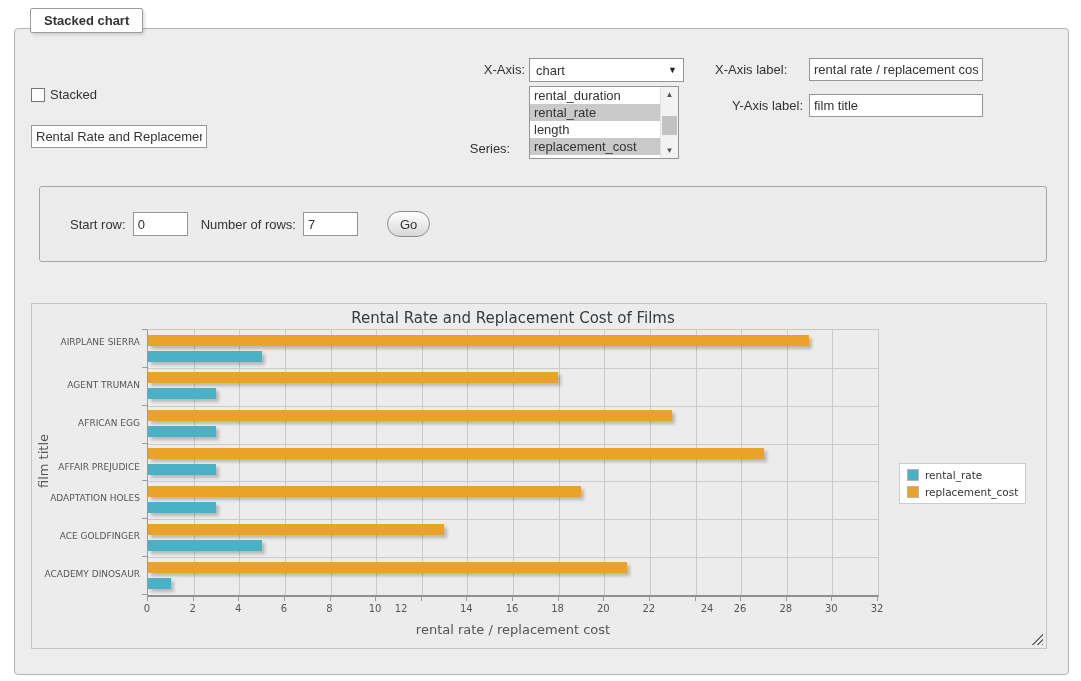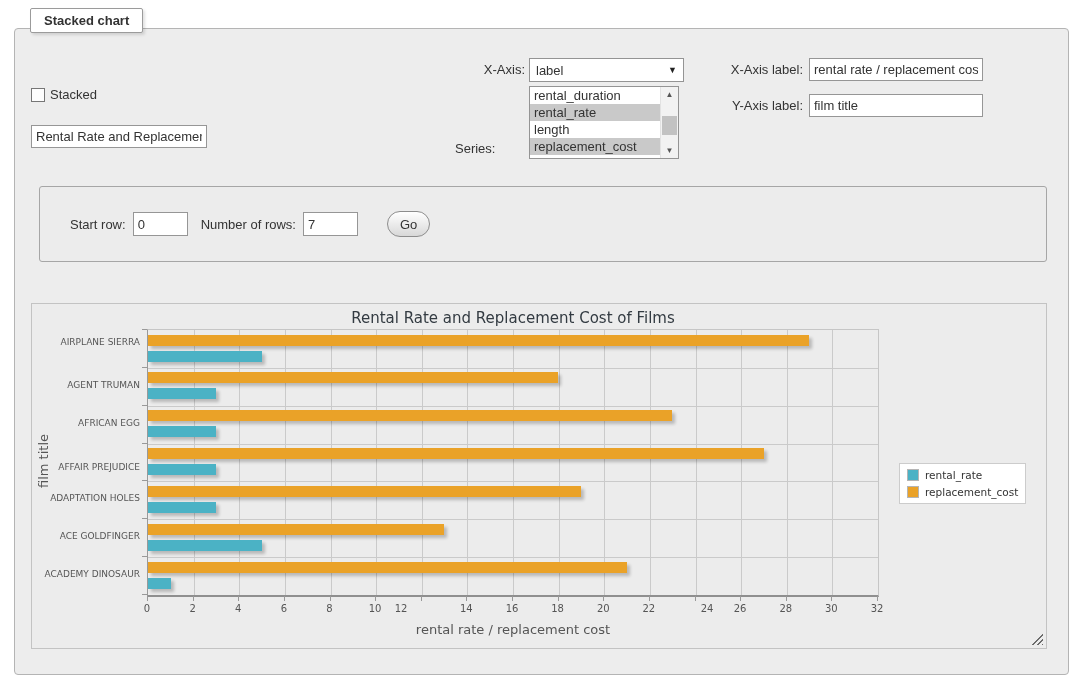--- a/index.html
+++ b/index.html
@@ -24,38 +24,38 @@
   .radio.checked::after { content:''; width:6px; height:6px; border-radius:50%; background:#3b3b3b; }
 
   .stacked-row { position:absolute; left:16px; top:58px; display:flex; align-items:center; gap:5px; }
   .checkbox { width:12px; height:12px; border:1px solid #767676; background:#fdfdfd; display:inline-block; }
 
   input { font-family:"Liberation Sans", sans-serif; font-size:13px; color:#333;
           border:1px solid #969696; background:#fff; padding:0 4px; box-sizing:border-box; }
   .title-input { position:absolute; left:16px; top:96px; width:176px; height:23px; }
 
   .xaxis-lbl  { position:absolute; left:440px; top:33px;  width:70px; text-align:right; }
-  .series-lbl { position:absolute; left:440px; top:112px; width:70px; text-align:left; }
+  .series-lbl { position:absolute; left:440px; top:112px; width:70px; text-align:center; }
   .select { position:absolute; left:514px; top:29px; width:155px; height:24px; box-sizing:border-box;
             background:#fff; border:1px solid #949494; display:flex; align-items:center;
             justify-content:space-between; padding:0 6px; font-size:13px; }
   .select-arrow { font-size:9px; color:#222; }
 
   .listbox { position:absolute; left:514px; top:57px; width:150px; height:73px; box-sizing:border-box;
              background:#fff; border:1px solid #949494; display:flex; overflow:hidden; }
   .options { flex:1; overflow:hidden; }
   .opt { height:17px; line-height:17px; padding-left:4px; font-size:13px; white-space:nowrap; }
   .opt.selected { background:#c9c9c9; }
   .scrollbar { width:17px; position:relative; background:#f2f2f2; border-left:1px solid #e2e2e2; }
   .sb-btn { position:absolute; left:0; right:0; height:15px; line-height:15px; text-align:center;
             font-size:8px; color:#555; background:#f2f2f2; }
   .sb-btn.up { top:0; } .sb-btn.down { bottom:0; }
   .sb-thumb { position:absolute; left:1px; right:1px; top:29px; height:19px; background:#c2c2c2; }
 
-  .xlabel-lbl { position:absolute; left:700px; top:33px; width:88px; text-align:right; }
+  .xlabel-lbl { position:absolute; left:700px; top:33px; width:88px; text-align:left; }
   .ylabel-lbl { position:absolute; left:700px; top:69px; width:88px; text-align:right; }
   .axis-input.x { position:absolute; left:794px; top:29px; width:174px; height:23px; }
   .axis-input.y { position:absolute; left:794px; top:65px; width:174px; height:23px; }
 
   .rows-panel { position:absolute; left:24px; top:157px; width:1008px; height:76px; box-sizing:border-box;
                 border:1px solid #a6a6a6; border-radius:3px; background:#ececec;
                 display:flex; align-items:center; padding-left:30px; gap:7px; }
   .small-input { width:55px; height:24px; }
   .lbl.num { margin-left:6px; }
   .go-btn { margin-left:22px; height:26px; padding:0 12px; border:1px solid #8d8d8d; border-radius:13px;
@@ -101,21 +101,21 @@
 
     <div class="stacked-row">
       <span class="checkbox"></span>
       <span class="lbl">Stacked</span>
     </div>
 
     <input class="title-input" value="Rental Rate and Replacement Cost of Films" style="">
 
     <div class="lbl xaxis-lbl">X-Axis:</div>
     <div class="select">
-      <span>label</span>
+      <span>chart</span>
       <span class="select-arrow">▼</span>
     </div>
 
     <div class="lbl series-lbl">Series:</div>
     <div class="listbox">
       <div class="options" id="seriesOptions">
           <div class="opt">rental_duration</div>
           <div class="opt selected">rental_rate</div>
           <div class="opt">length</div>
           <div class="opt selected">replacement_cost</div>

